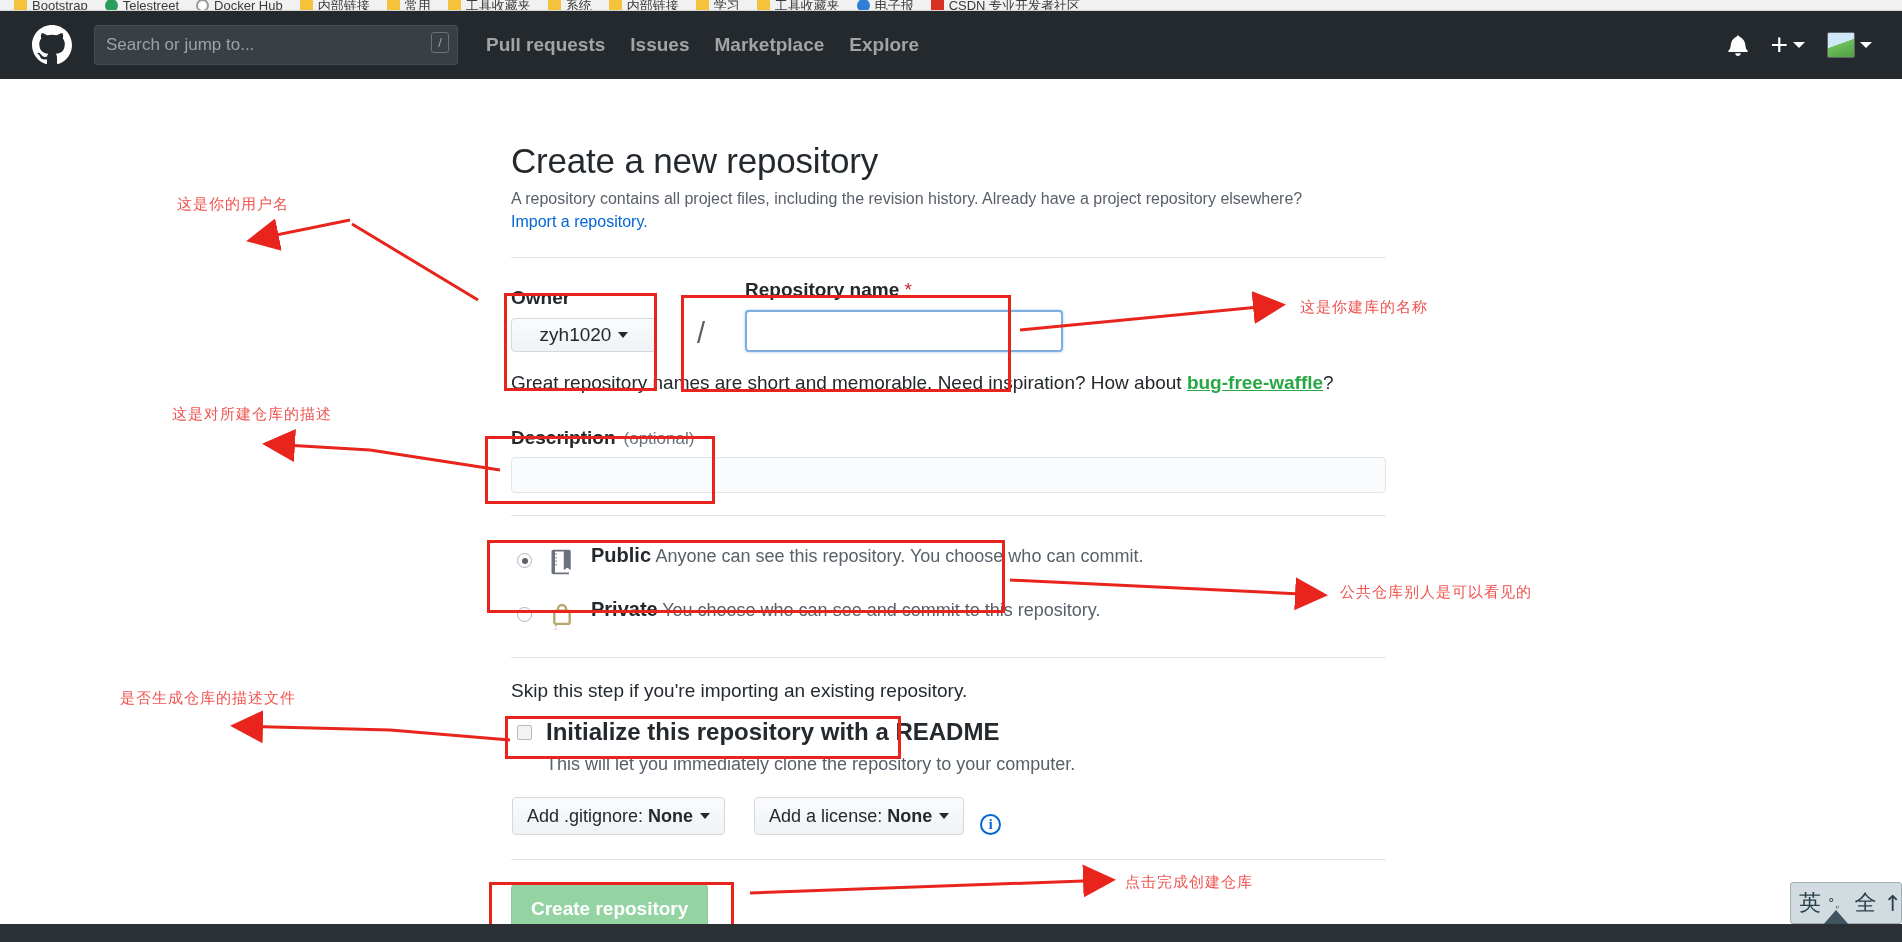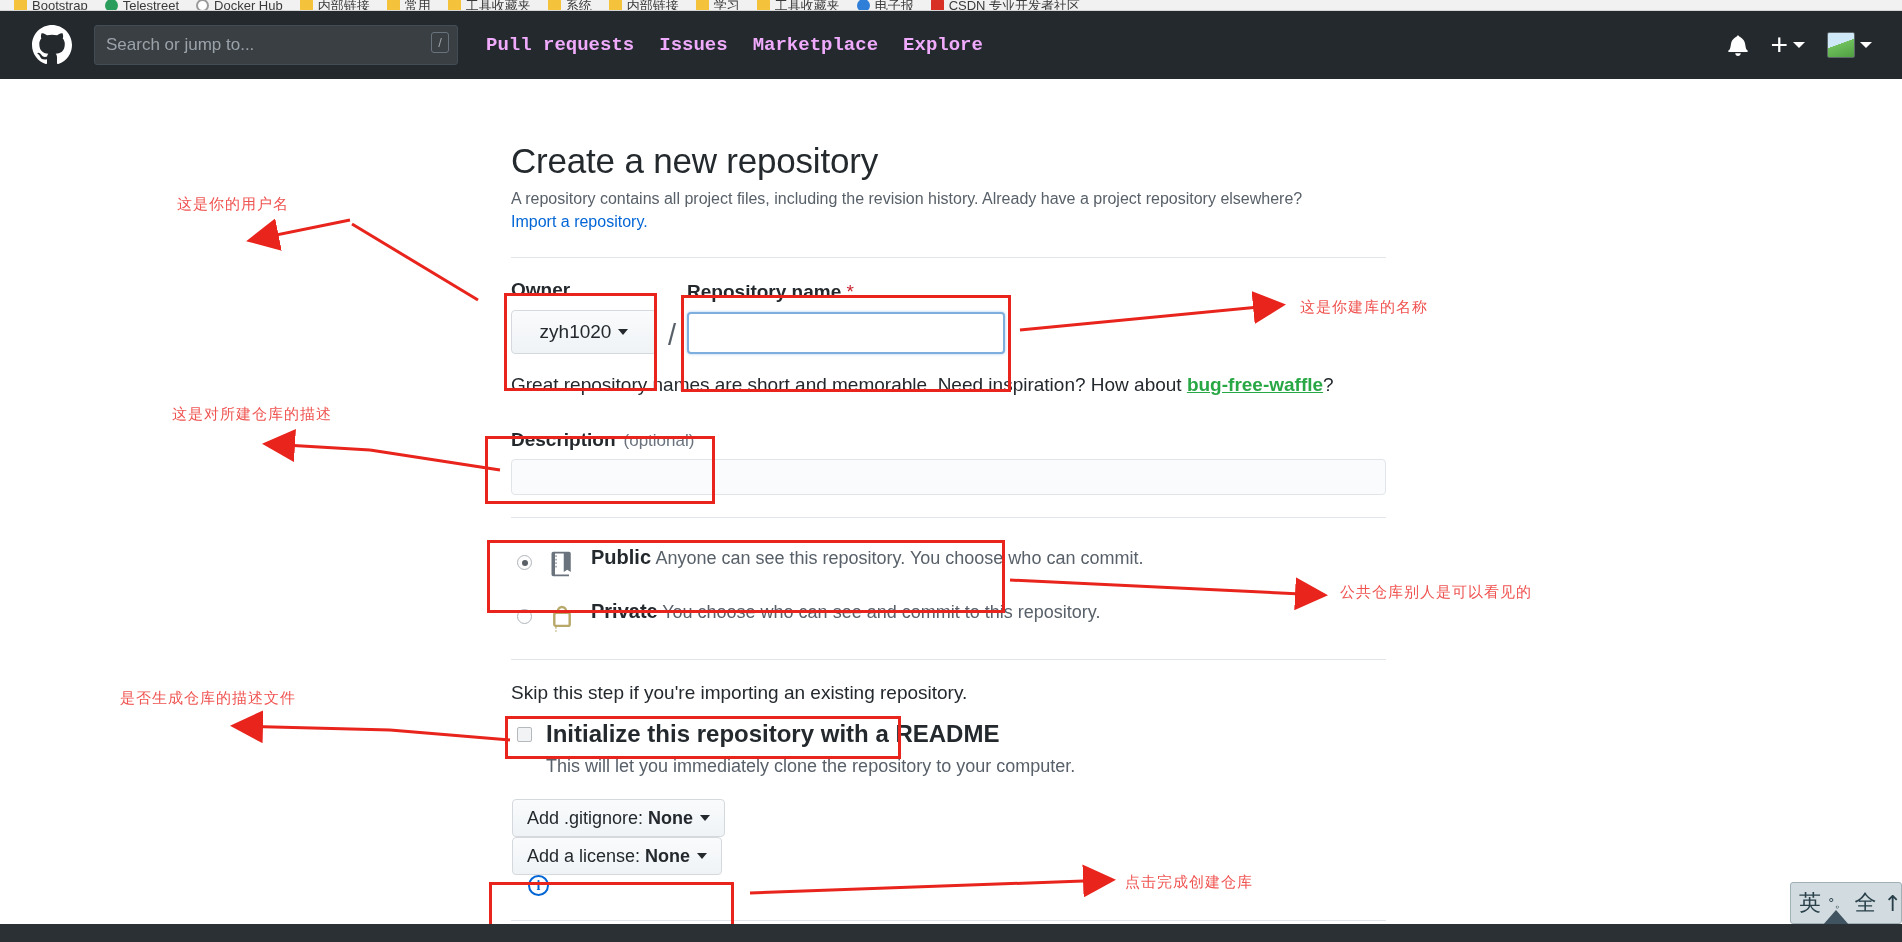--- a/index.html
+++ b/index.html
@@ -84,27 +84,26 @@
     width: 18px; height: 21px;
     border: 1px solid #6a737d;
     border-radius: 3px;
     color: #9ba3aa;
     font-size: 13px;
     line-height: 19px;
     text-align: center;
     pointer-events: none;
   }
   .gh-nav-link {
-    color: #f0abfc;
+    color: #a3a3a3;
     font-size: 19px;
     font-weight: bold;
     text-decoration: none;
     margin-right: 25px;
     white-space: nowrap;
-    font-family: Liberation Mono, monospace;
   }
   #gh-header-right {
     margin-left: auto;
     display: flex;
     align-items: center;
     gap: 22px;
     padding-right: 10px;
   }
   .hdr-ico { color: #ffffff; display: flex; align-items: center; }
   .caret-down {
@@ -156,31 +155,32 @@
     border: 0;
     border-top: 1px solid #e1e4e8;
     margin: 24px 0 0 0;
   }
 
   
   #owner-row {
     display: flex;
     align-items: flex-end;
     margin-top: 21px;
+    gap: 29px;
   }
   .field-label {
     font-size: 19px;
     font-weight: bold;
     color: #24292e;
     display: block;
     margin-bottom: 9px;
   }
   .req-star { color: #cb2431; font-weight: normal; }
   #owner-btn {
-    width: 146px; height: 44px;
+    width: 146px; height: 34px;
     background: linear-gradient(#fafbfc,#eff3f6);
     border: 1px solid #d5d9dd;
     border-radius: 4px;
     font-size: 19px;
     color: #24292e;
     font-family: "Liberation Sans", sans-serif;
     display: flex;
     align-items: center;
     justify-content: center;
     cursor: pointer;
@@ -271,21 +271,21 @@
     background: #f2f3f4;
     border-radius: 2px;
     margin: 0 14px 0 6px;
     flex: 0 0 auto;
     cursor: pointer;
   }
   #readme-label { font-size: 24px; font-weight: bold; color: #24292e; }
   #readme-sub { font-size: 18px; color: #586069; margin: 8px 0 0 35px; }
 
   
-  #selects-row { display: flex; align-items: flex-start; margin-top: 22px; margin-left: 1px; flex-direction: column; }
+  #selects-row { display: flex; align-items: flex-end; margin-top: 22px; margin-left: 1px; }
   .sel-btn {
     height: 38px;
     background: linear-gradient(#fafbfc,#eff3f6);
     border: 1px solid #d5d9dd;
     border-radius: 4px;
     font-size: 18px;
     color: #24292e;
     font-family: "Liberation Sans", sans-serif;
     display: flex; align-items: center;
     padding: 0 14px;

